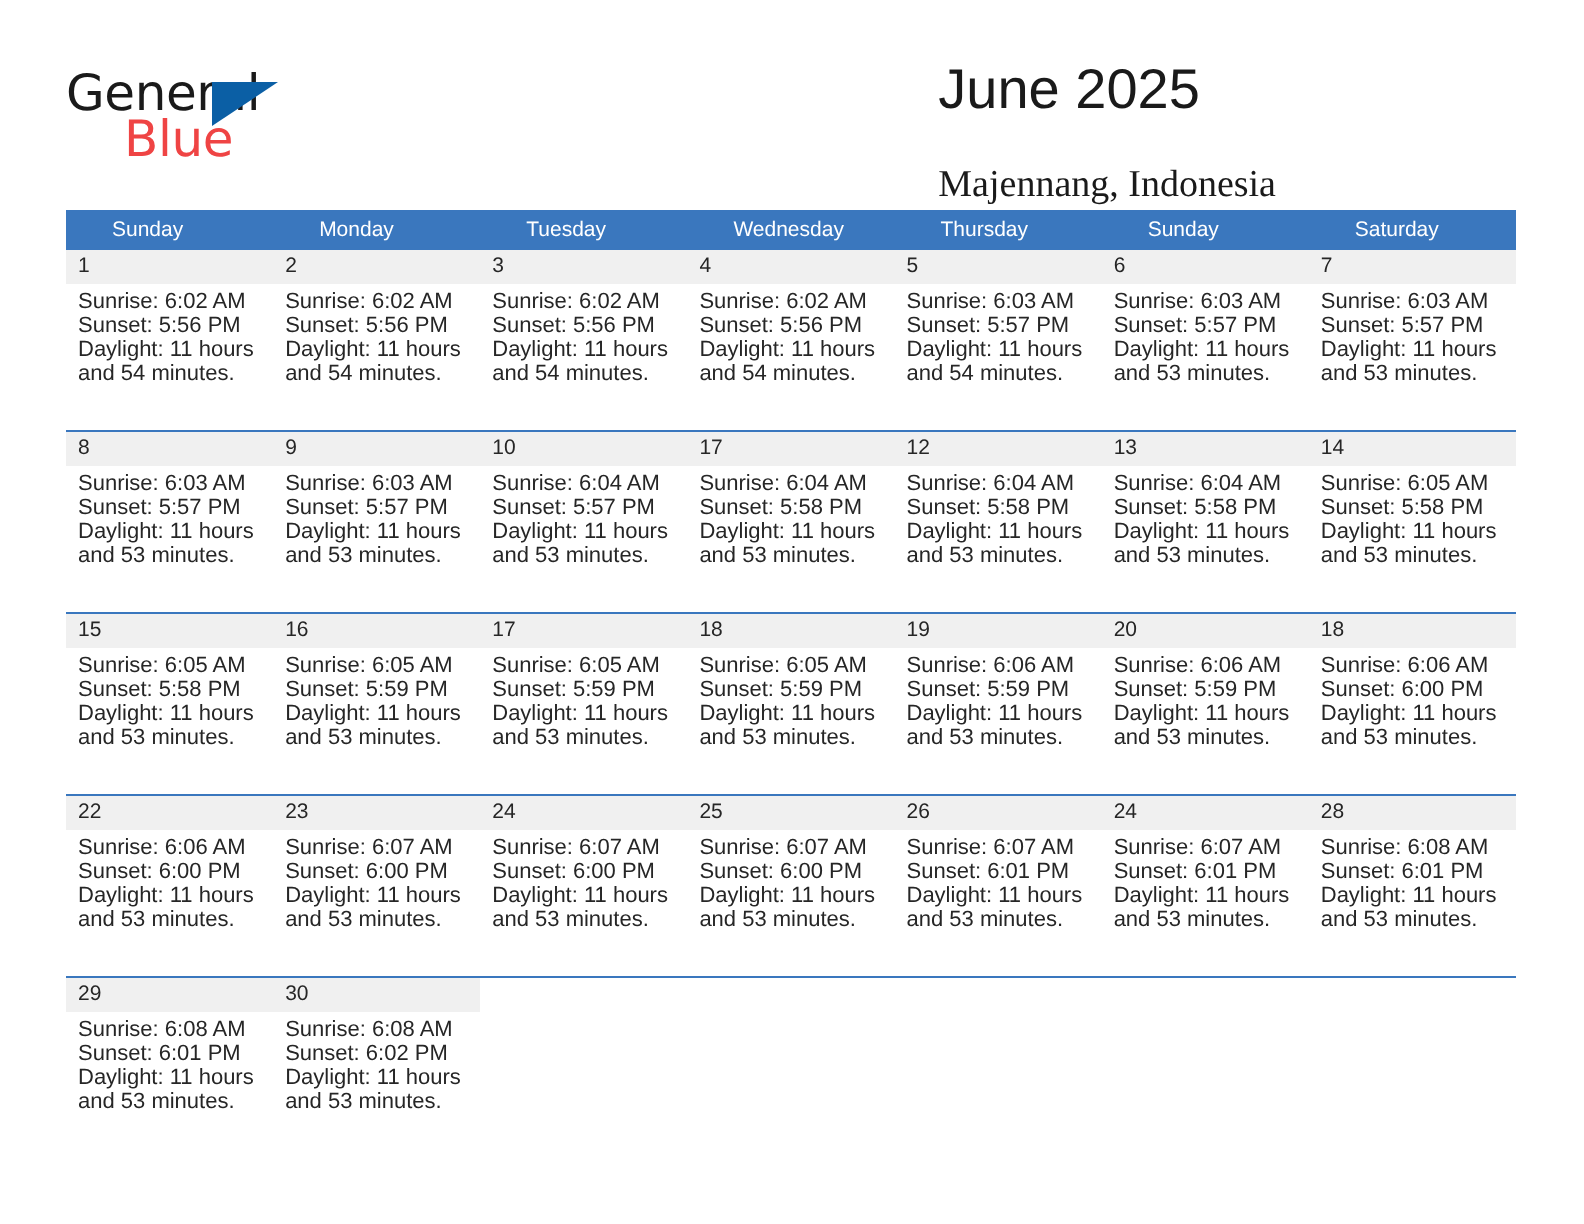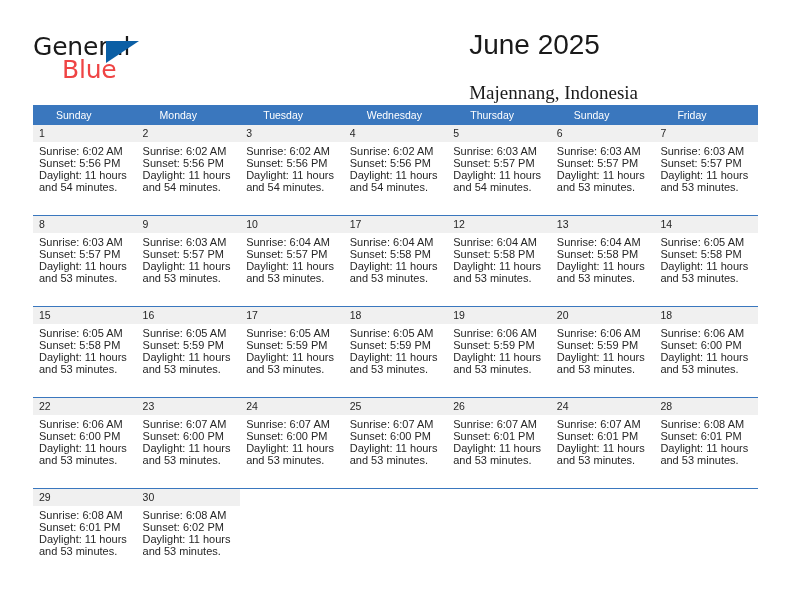--- a/index.html
+++ b/index.html
@@ -177,21 +177,21 @@
 
   <div class="calendar">
 
     <div class="weekday-row">
       <div class="weekday-cell">Sunday</div>
       <div class="weekday-cell">Monday</div>
       <div class="weekday-cell">Tuesday</div>
       <div class="weekday-cell">Wednesday</div>
       <div class="weekday-cell">Thursday</div>
       <div class="weekday-cell">Sunday</div>
-      <div class="weekday-cell">Friday</div>
+      <div class="weekday-cell">Saturday</div>
     </div>
 
     <div class="week-row first">
       <div class="day-cell filled">
         <div class="daynum-band">
             <div class="daynum">1</div>
           </div>
         <div class="day-info">
           <div>Sunrise: 6:02 AM</div>
           <div>Sunset: 5:56 PM</div>

